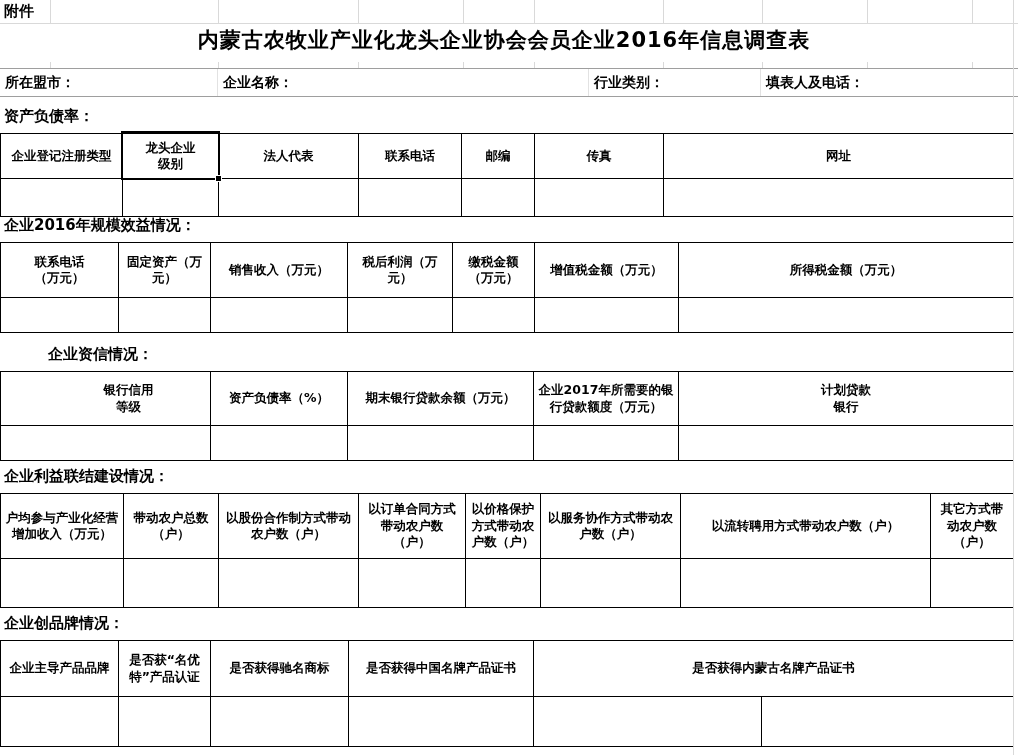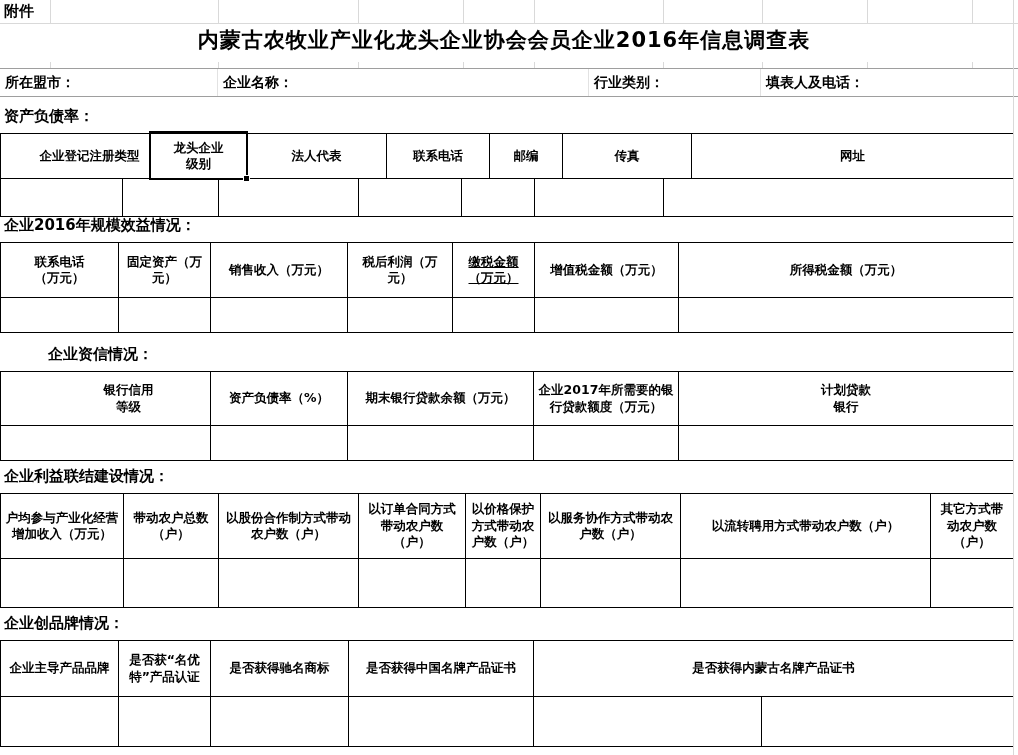--- a/index.html
+++ b/index.html
@@ -114,21 +114,21 @@
       </div>
       <div class="info-cell" style="width: 257px;">
         <span>填表人及电话：</span>
       </div>
     </div>
   <div id="sections">
       <div class="section-label" style="height: 36px;">
         <span>资产负债率：</span>
       </div>
       <div class="tbl">
-        <div class="trow thead" style="height: 45px; padding-left: 28px;">
+        <div class="trow thead" style="height: 45px;">
           <div class="cell hcell" style="width: 122px;">
             <span>企业登记注册类型</span>
           </div>
           <div class="cell hcell sel-cell" style="width: 96px;">
             <span>龙头企业
 级别</span>
           </div>
           <div class="cell hcell" style="width: 140px;">
             <span>法人代表</span>
           </div>
@@ -168,21 +168,21 @@
             <span>固定资产（万
 元）</span>
           </div>
           <div class="cell hcell" style="width: 137px;">
             <span>销售收入（万元）</span>
           </div>
           <div class="cell hcell" style="width: 105px;">
             <span>税后利润（万
 元）</span>
           </div>
-          <div class="cell hcell" style="width: 82px; text-decoration: underline;">
+          <div class="cell hcell" style="width: 82px;">
             <span>缴税金额
 （万元）</span>
           </div>
           <div class="cell hcell" style="width: 144px;">
             <span>增值税金额（万元）</span>
           </div>
           <div class="cell hcell last">
             <span>所得税金额（万元）</span>
           </div>
         </div>

